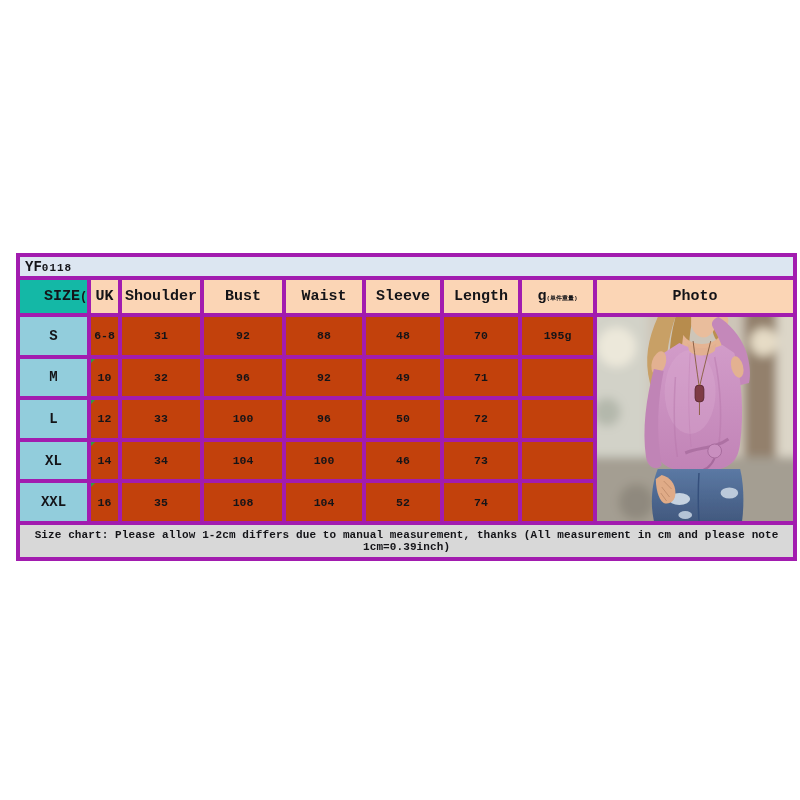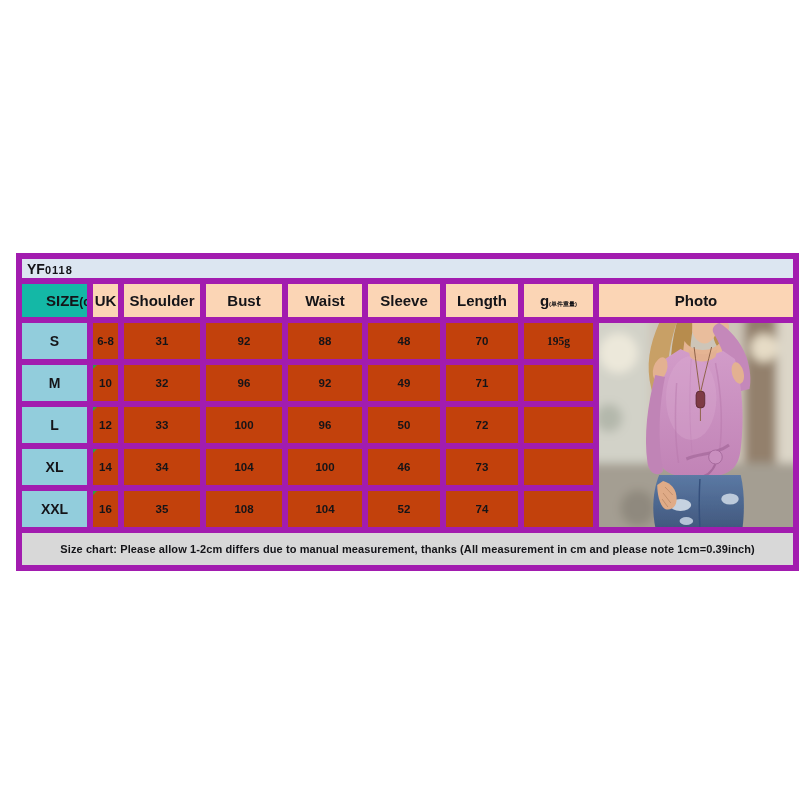--- a/index.html
+++ b/index.html
@@ -18,24 +18,25 @@
   table.size-chart {
     position: absolute;
     left: 16px;
     top: 253px;
     width: 777px;
     border-collapse: collapse;
     table-layout: fixed;
     border: 2px solid #23232b;
   }
   table.size-chart th, table.size-chart td {
-    border: 6px solid #a21caf;
+    border: 4px solid #a21caf;
     padding: 0;
     color: #141418;
     overflow: hidden;
+    font-family: Liberation Mono, monospace;
   }
   tr.title-row td {
     height: 19px;
     background: #dce6f1;
     font-size: 14px;
     font-weight: bold;
     padding-left: 5px;
     text-align: left;
   }
   tr.title-row .digits {

